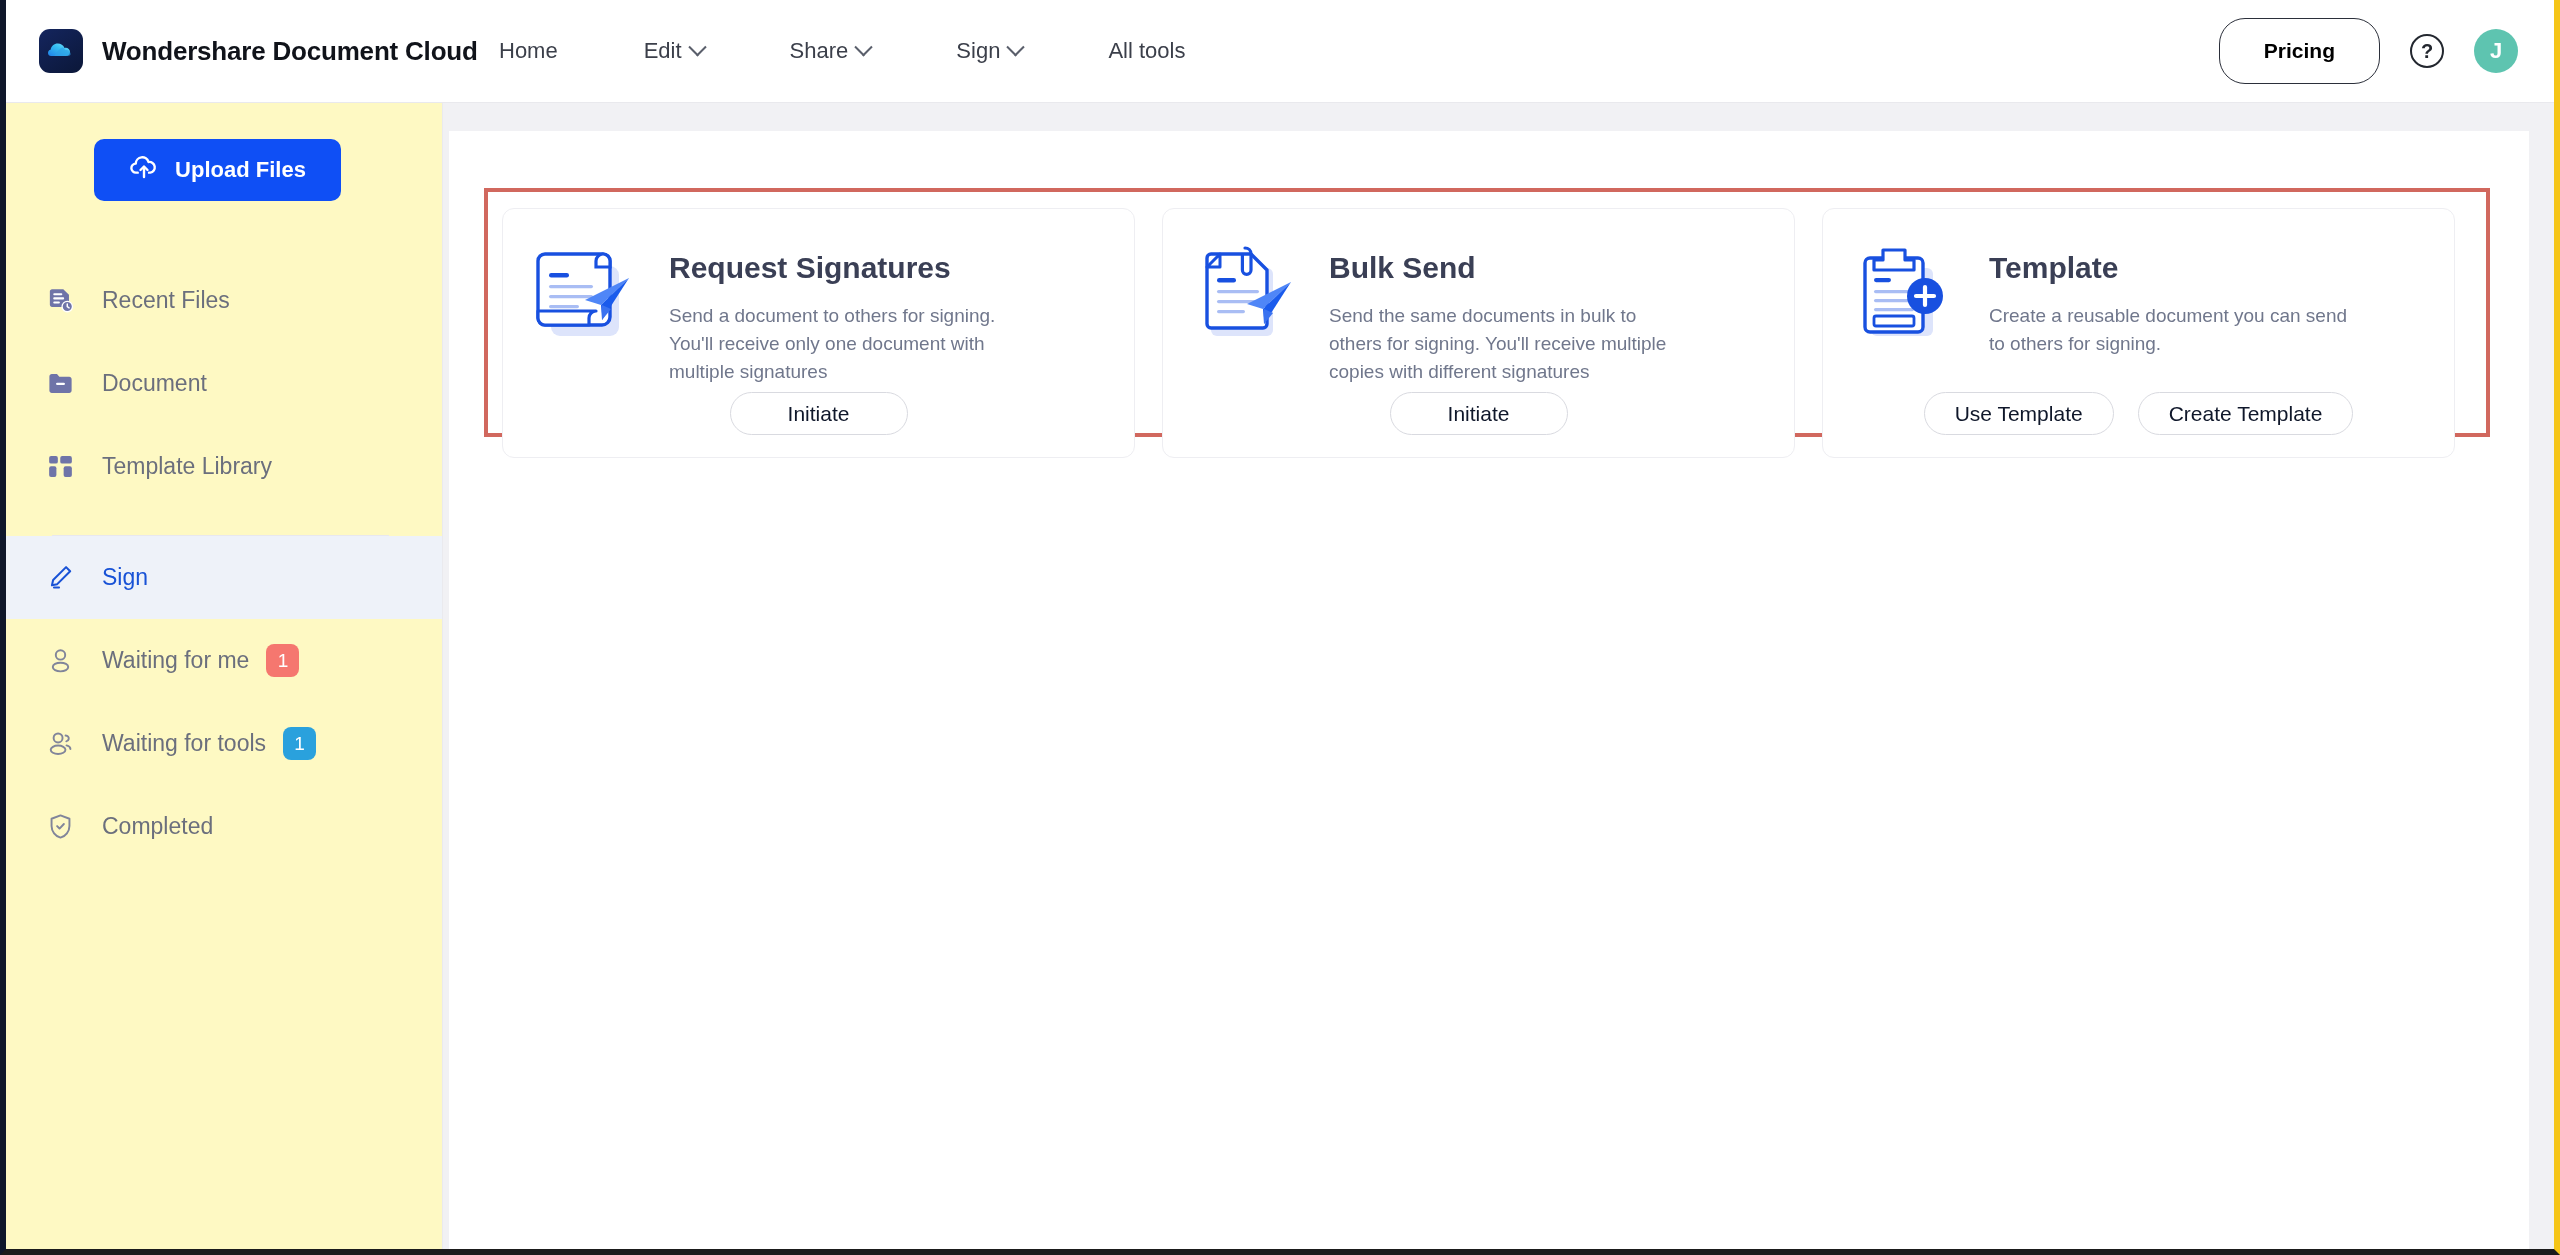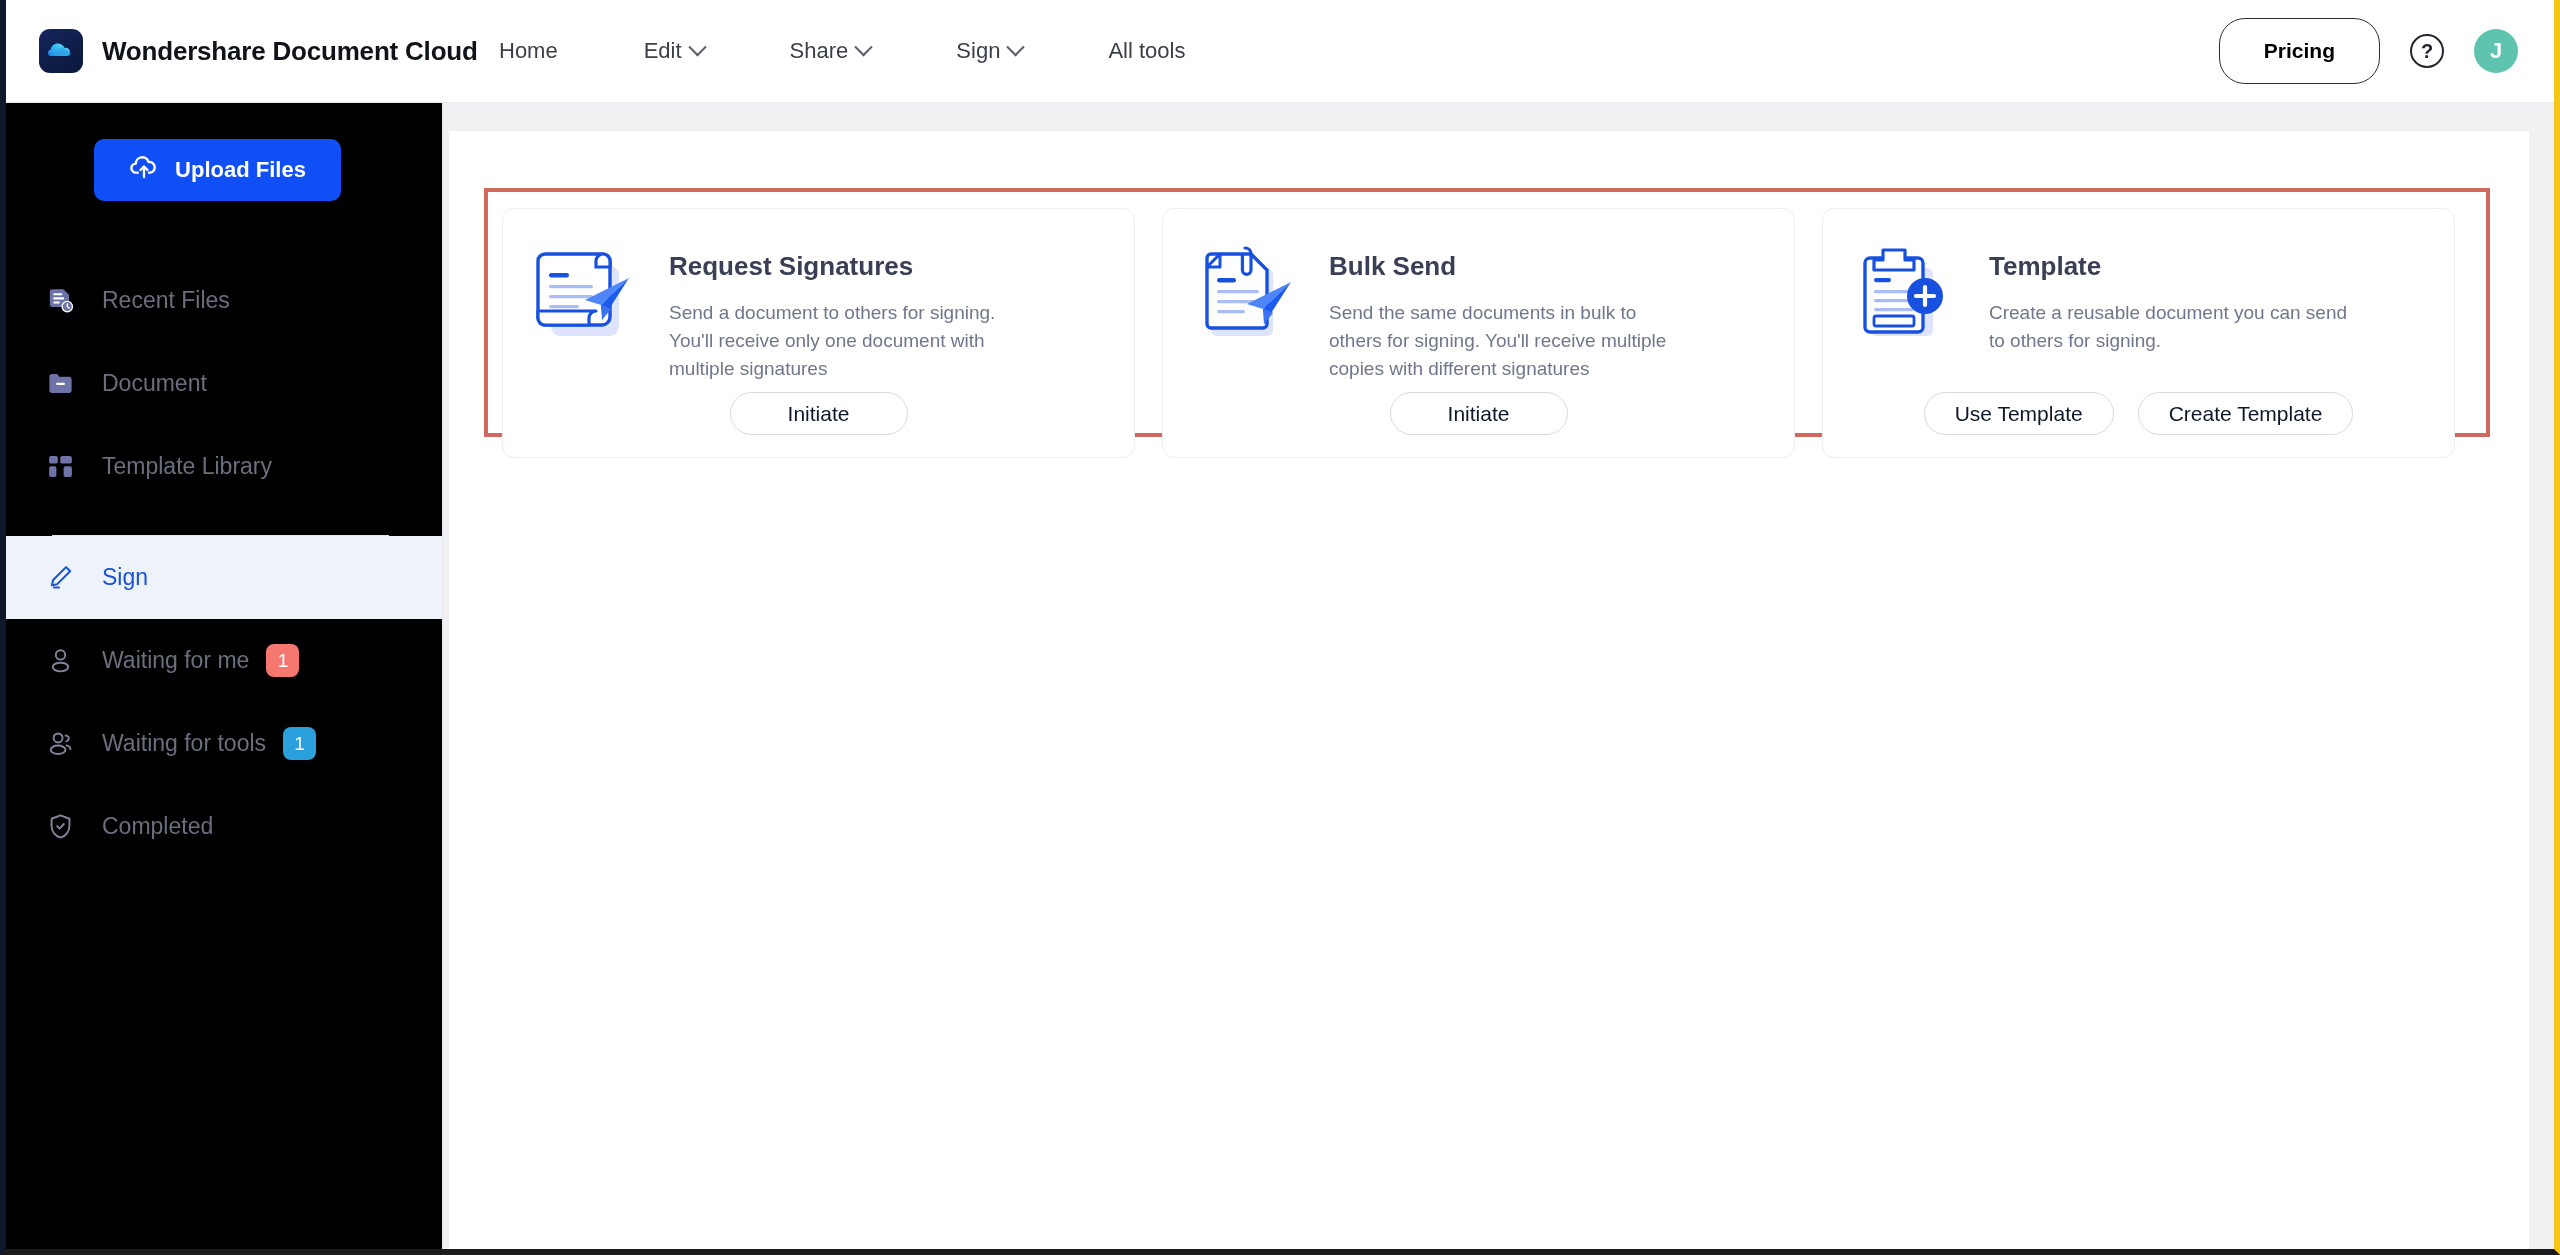--- a/index.html
+++ b/index.html
@@ -82,21 +82,21 @@
     width: 44px; height: 44px; border-radius: 50%;
     background: #5ec4b0; color: #ffffff;
     display: flex; align-items: center; justify-content: center;
     font-size: 22px; font-weight: 600; cursor: pointer;
   }
 
   
   .sidebar {
     position: absolute; top: 103px; left: 0;
     width: 437px; height: 1146px;
-    background: #000000;
+    background: #fef9c3;
     border-right: 1px solid #eaeaee;
     display: flex; flex-direction: column;
   }
   .upload-wrap { padding: 36px 0 0 88px; }
   .upload-btn {
     display: flex; align-items: center; justify-content: center; gap: 16px;
     width: 247px; height: 62px; border-radius: 10px;
     background: #0f4ff5; color: #ffffff;
     font-size: 22px; font-weight: 700; border: none; cursor: pointer;
     font-family: "Liberation Sans", sans-serif;
@@ -177,21 +177,21 @@
     background: #ffffff;
     border: 1px solid #eeeef2;
     border-radius: 12px;
     padding: 33px 30px 0 26px;
     position: relative;
   }
   .card-top { display: flex; gap: 24px; }
   .card-icon { width: 116px; height: 104px; flex: none; }
   .card-text { padding-top: 9px; }
   .card-title {
-    font-size: 26px; font-weight: 700; color: #3a3f55;
+    font-size: 30px; font-weight: 700; color: #3a3f55;
     margin-bottom: 17px; white-space: nowrap;
   }
   .card-desc {
     font-size: 19px; line-height: 28px; color: #70778c;
     max-width: 360px;
   }
   .card-actions {
     position: absolute; left: 0; right: 0; bottom: 22px;
     display: flex; justify-content: center; gap: 24px;
   }

